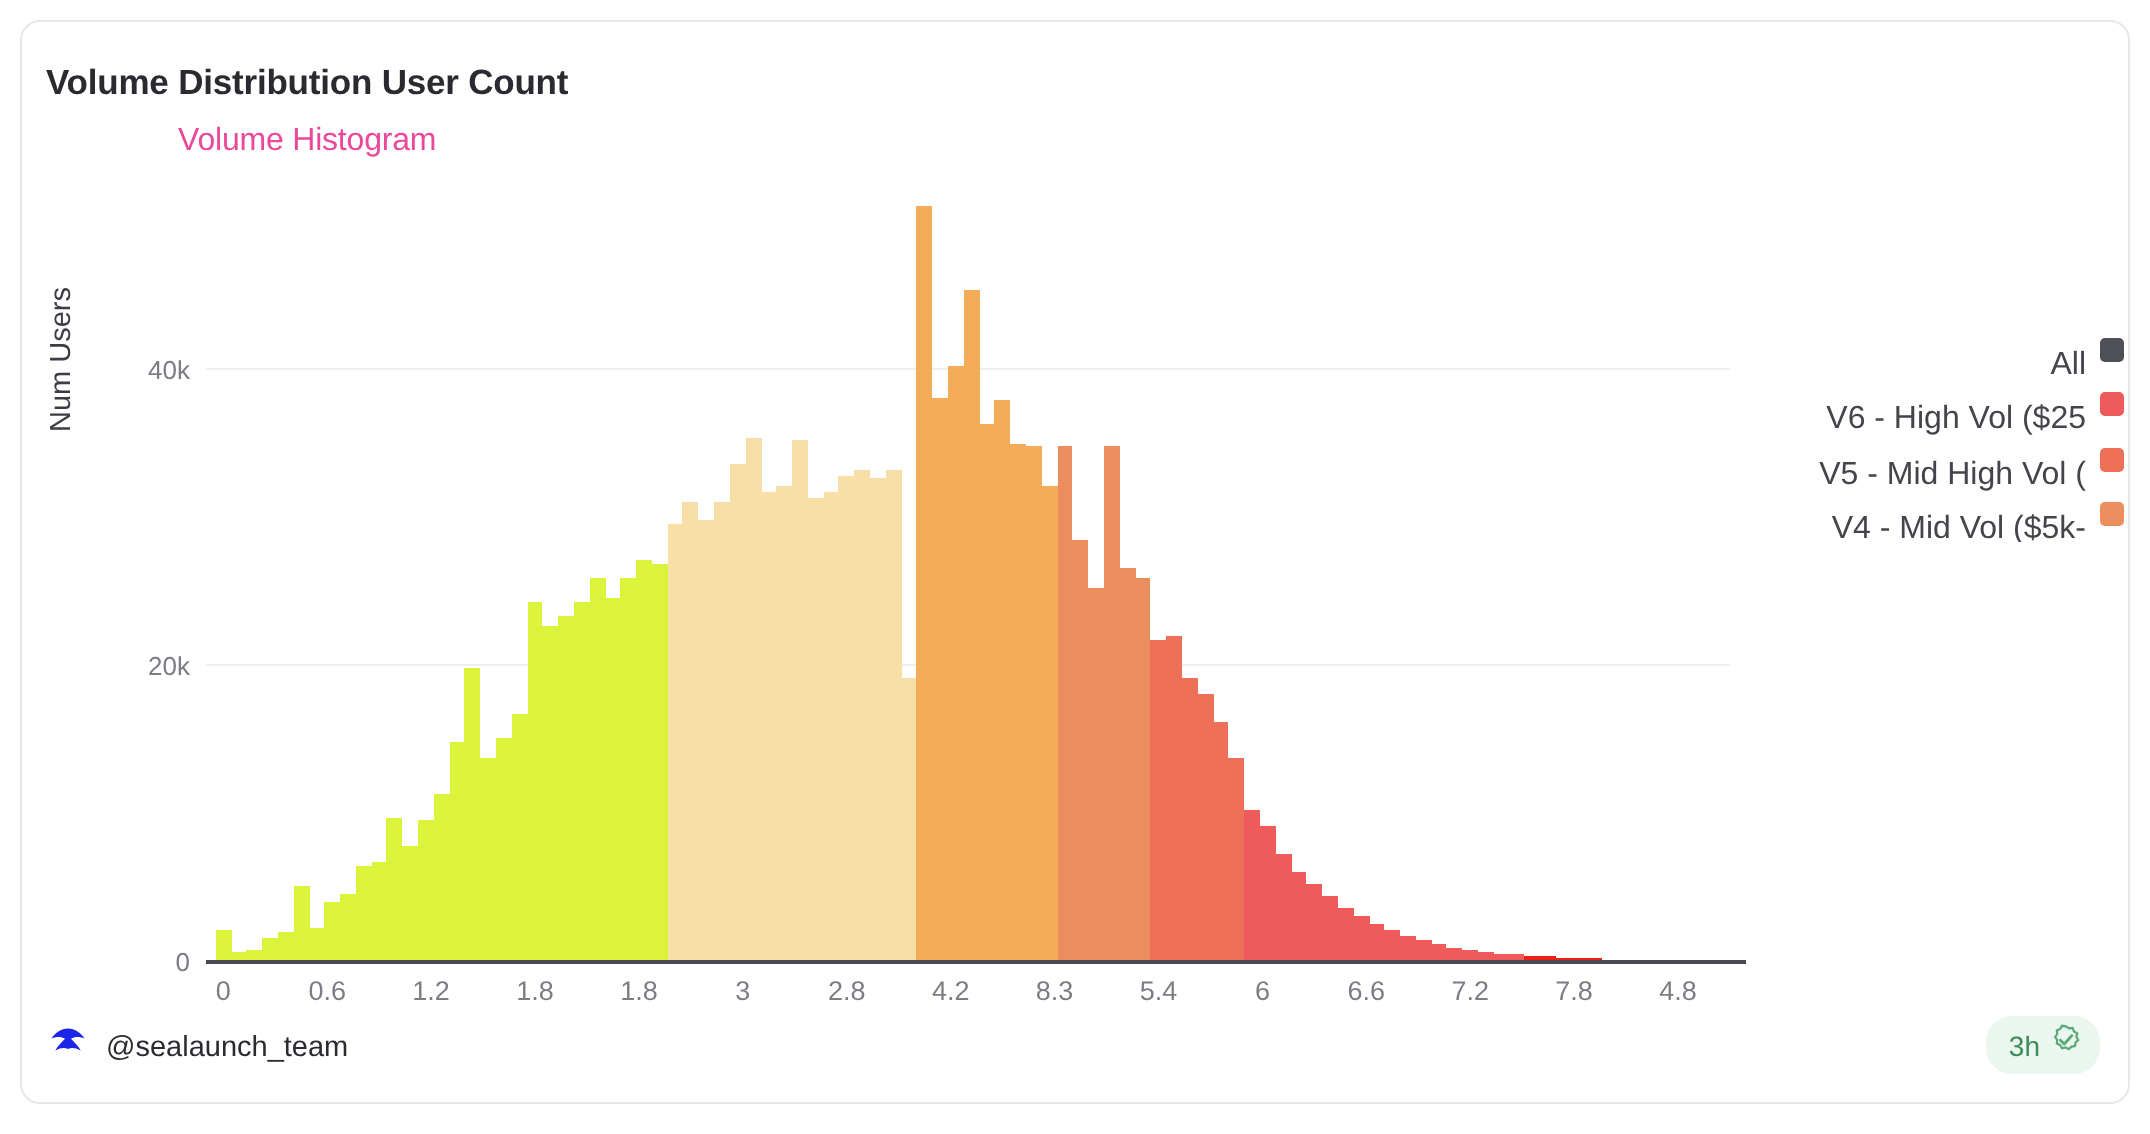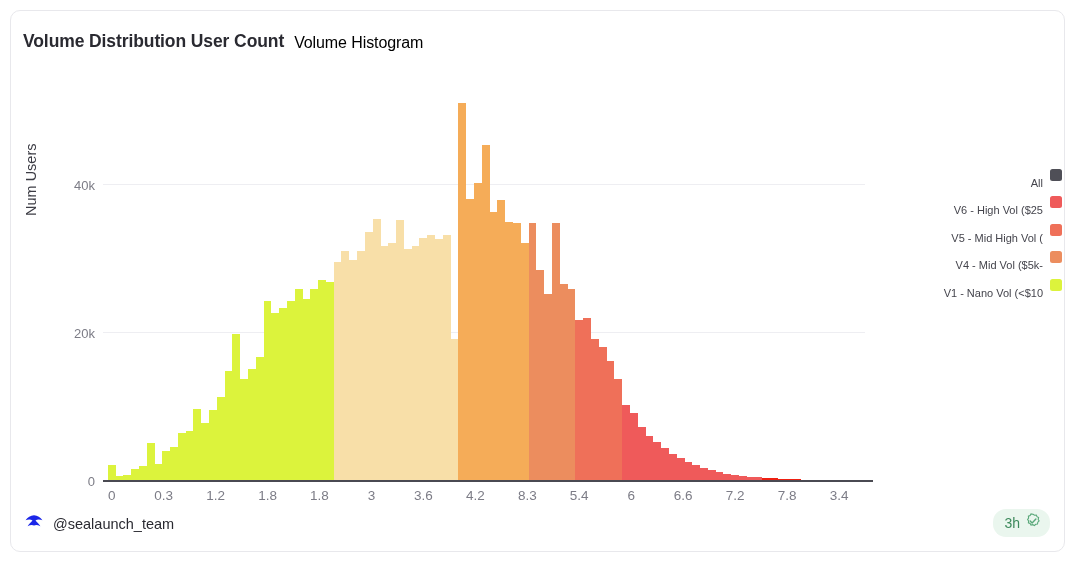--- a/index.html
+++ b/index.html
@@ -13,28 +13,28 @@
     position: absolute;
     left: 10px; top: 10px;
     width: 1055px; height: 542px;
     background: #ffffff;
     border: 1px solid #e8e8ec;
     border-radius: 10px;
   }
   
   #header {
     position: absolute; left: 12px; top: 20px;
-    display: flex; align-items: flex-end; gap: 10px;
+    display: flex; align-items: center; gap: 10px; flex-direction: column;
   }
   #chart-title {
     font-size: 17.5px; font-weight: 700; color: #2a2a31;
     letter-spacing: -0.1px;
   }
   #chart-subtitle {
-    font-size: 16px; font-weight: 400; color: #000000;
+    font-size: 16px; font-weight: 400; color: #ec4899;
     letter-spacing: -0.1px;
   }
   
   #plot {
     position: absolute;
     left: 92px; top: 85px;
     width: 762px; height: 385px;
   }
   .gridline {
     position: absolute; left: 0; width: 100%; height: 1px;
@@ -81,21 +81,21 @@
   #legend {
     position: absolute; right: 2px; top: 150px;
     width: 182px; overflow: hidden;
   }
   .legend-row {
     display: flex; align-items: center; justify-content: flex-end;
     gap: 7px; height: 27.5px;
     white-space: nowrap;
   }
   .legend-label {
-    font-size: 11px; color: #44444c;
+    font-size: 16px; color: #44444c;
     white-space: nowrap; flex: 0 0 auto; margin-top: 16px;
   }
   .legend-swatch {
     width: 12px; height: 12px; border-radius: 2.5px;
     flex: 0 0 auto;
   }
   
   #footer-left {
     position: absolute; left: 12px; bottom: 14px;
     display: flex; align-items: center; gap: 8px;
@@ -227,56 +227,52 @@
         <div class="bar" style="left: 721.649px; width: 7.96636px; height: 1px; background: rgb(238, 32, 18);"></div>
         <div class="bar" style="left: 729.442px; width: 7.96636px; height: 1px; background: rgb(238, 32, 18);"></div>
         <div class="bar" style="left: 737.235px; width: 7.96636px; height: 1px; background: rgb(238, 32, 18);"></div>
         <div class="bar" style="left: 745.028px; width: 7.96636px; height: 1px; background: rgb(238, 32, 18);"></div>
       </div>
   </div>
 
   <div id="axis-line"></div>
   <div id="xticks">
       <div class="xtick" style="left: 8.65909px;">0</div>
-      <div class="xtick" style="left: 60.6136px;">0.3</div>
+      <div class="xtick" style="left: 60.6136px;">0.6</div>
       <div class="xtick" style="left: 112.568px;">1.2</div>
       <div class="xtick" style="left: 164.523px;">1.8</div>
       <div class="xtick" style="left: 216.477px;">1.8</div>
       <div class="xtick" style="left: 268.432px;">3</div>
-      <div class="xtick" style="left: 320.386px;">3.6</div>
+      <div class="xtick" style="left: 320.386px;">2.8</div>
       <div class="xtick" style="left: 372.341px;">4.2</div>
       <div class="xtick" style="left: 424.295px;">8.3</div>
       <div class="xtick" style="left: 476.25px;">5.4</div>
       <div class="xtick" style="left: 528.205px;">6</div>
       <div class="xtick" style="left: 580.159px;">6.6</div>
       <div class="xtick" style="left: 632.114px;">7.2</div>
       <div class="xtick" style="left: 684.068px;">7.8</div>
-      <div class="xtick" style="left: 736.023px;">3.4</div>
+      <div class="xtick" style="left: 736.023px;">4.8</div>
     </div>
 
   <div id="legend">
       <div class="legend-row">
         <span class="legend-label">All</span>
         <span class="legend-swatch" style="background: rgb(79, 79, 87);"></span>
       </div>
       <div class="legend-row">
         <span class="legend-label">V6 - High Vol ($25</span>
         <span class="legend-swatch" style="background: rgb(239, 90, 90);"></span>
       </div>
       <div class="legend-row">
         <span class="legend-label">V5 - Mid High Vol (</span>
         <span class="legend-swatch" style="background: rgb(239, 112, 89);"></span>
       </div>
       <div class="legend-row">
         <span class="legend-label">V4 - Mid Vol ($5k-</span>
         <span class="legend-swatch" style="background: rgb(236, 141, 94);"></span>
-      </div>
-      <div class="legend-row">
-        <span class="legend-label">V1 - Nano Vol (&lt;$10</span>
-        <span class="legend-swatch" style="background: rgb(220, 243, 60);"></span>
       </div>
     </div>
 
   <div id="footer-left">
     <span>
       <svg width="22" height="22" viewBox="0 0 22 22">
         <path d="M11 4.2 C7.6 4.2 4.4 6.5 2.6 9.3 c2.6-1.1 5.2-1.0 6.9 0.1 C8.2 10.9 6.1 12.6 4.6 15.2 c2.6-1.4 4.8-1.6 6.4-0.7 1.6-0.9 3.8-0.7 6.4 0.7 -1.5-2.6-3.6-4.3-4.9-5.8 1.7-1.1 4.3-1.2 6.9-0.1 C17.6 6.5 14.4 4.2 11 4.2 Z" fill="#1b26e8"></path>
       </svg>
     </span>
     <span id="handle">@sealaunch_team</span>

